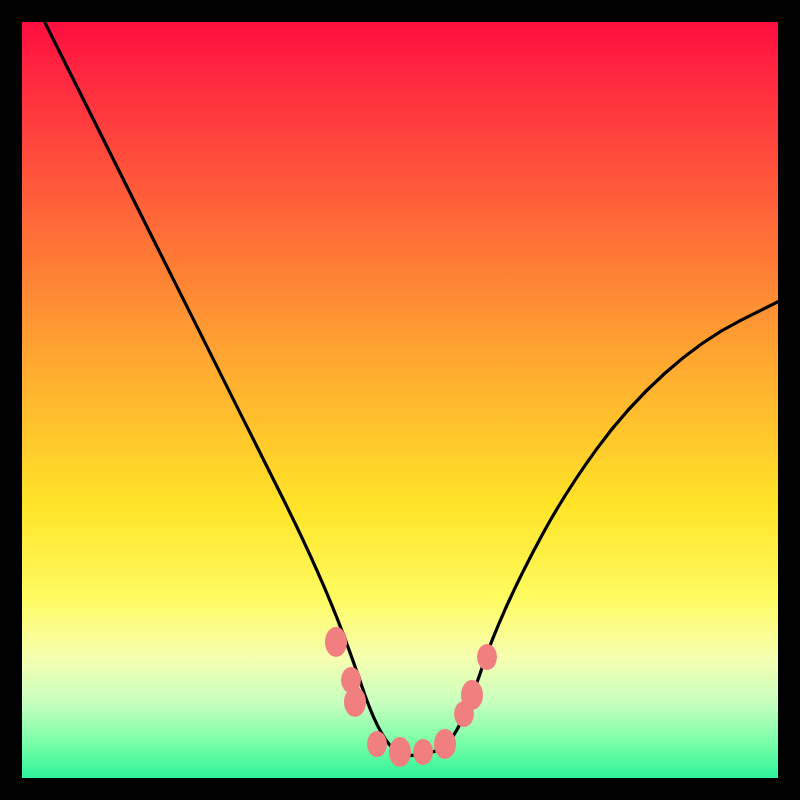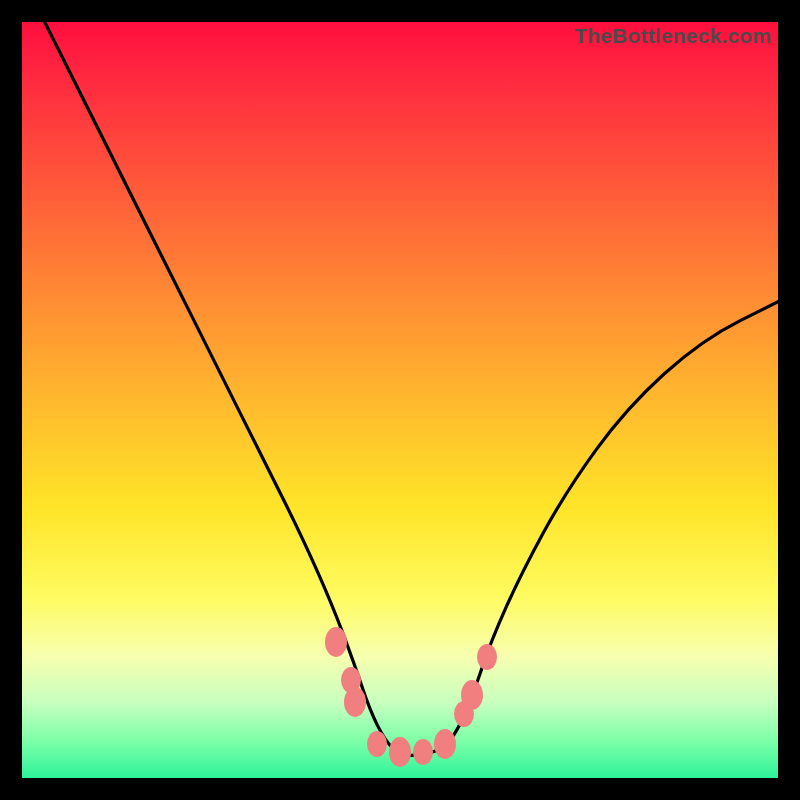--- a/index.html
+++ b/index.html
@@ -72,21 +72,20 @@
   .marker.sm {
     width: 20px;
     height: 26px;
   }
 </style>
 </head>
 <body>
 
 <div class="frame">
   <div class="plot">
-    <div class="watermark">TheBottleneck.com</div>
 
     <svg class="curve" viewBox="0 0 756 756" preserveAspectRatio="none">
       <path id="curve-path" d="M 22.7 0.0 Q 60.5 75.6 83.2 121.0 Q 105.8 166.3 128.5 211.7 Q 151.2 257.0 173.9 302.4 Q 196.6 347.8 219.2 393.1 Q 241.9 438.5 260.8 476.3 Q 279.7 514.1 294.8 548.1 Q 310.0 582.1 321.3 612.4 Q 332.6 642.6 340.2 665.3 Q 347.8 688.0 355.3 703.1 Q 362.9 718.2 370.4 725.8 Q 378.0 733.3 389.3 733.3 Q 400.7 733.3 412.0 729.5 Q 423.4 725.8 430.9 714.4 Q 438.5 703.1 446.0 684.2 Q 453.6 665.3 461.2 642.6 Q 468.7 619.9 483.8 585.9 Q 499.0 551.9 521.6 510.3 Q 544.3 468.7 574.6 427.1 Q 604.8 385.6 642.6 351.5 Q 680.4 317.5 718.2 298.6 T 756.0 279.7" stroke="#000000" stroke-width="3.2" fill="none" stroke-linecap="round"></path>
     </svg>
 
     <div id="markers">
         <div class="marker" style="left: 313.74px; top: 619.92px; background: rgb(241, 127, 127);"></div>
         <div class="marker sm" style="left: 328.86px; top: 657.72px; background: rgb(241, 127, 127);"></div>
         <div class="marker" style="left: 332.64px; top: 680.4px; background: rgb(241, 127, 127);"></div>
         <div class="marker sm" style="left: 355.32px; top: 721.98px; background: rgb(241, 127, 127);"></div>

